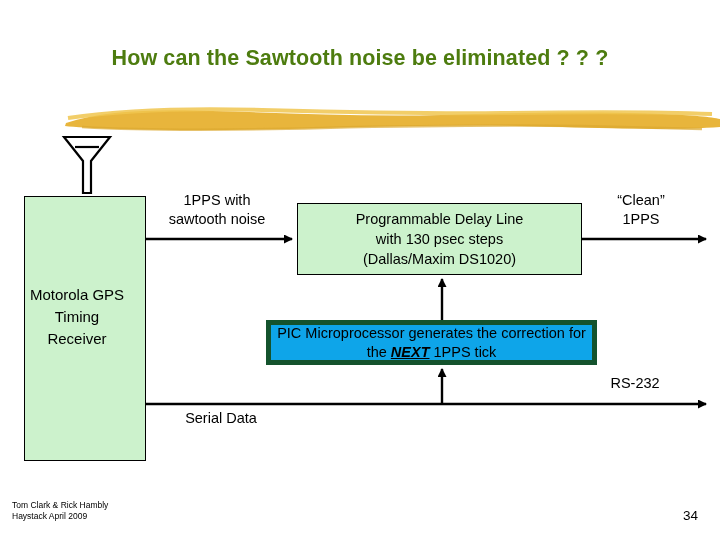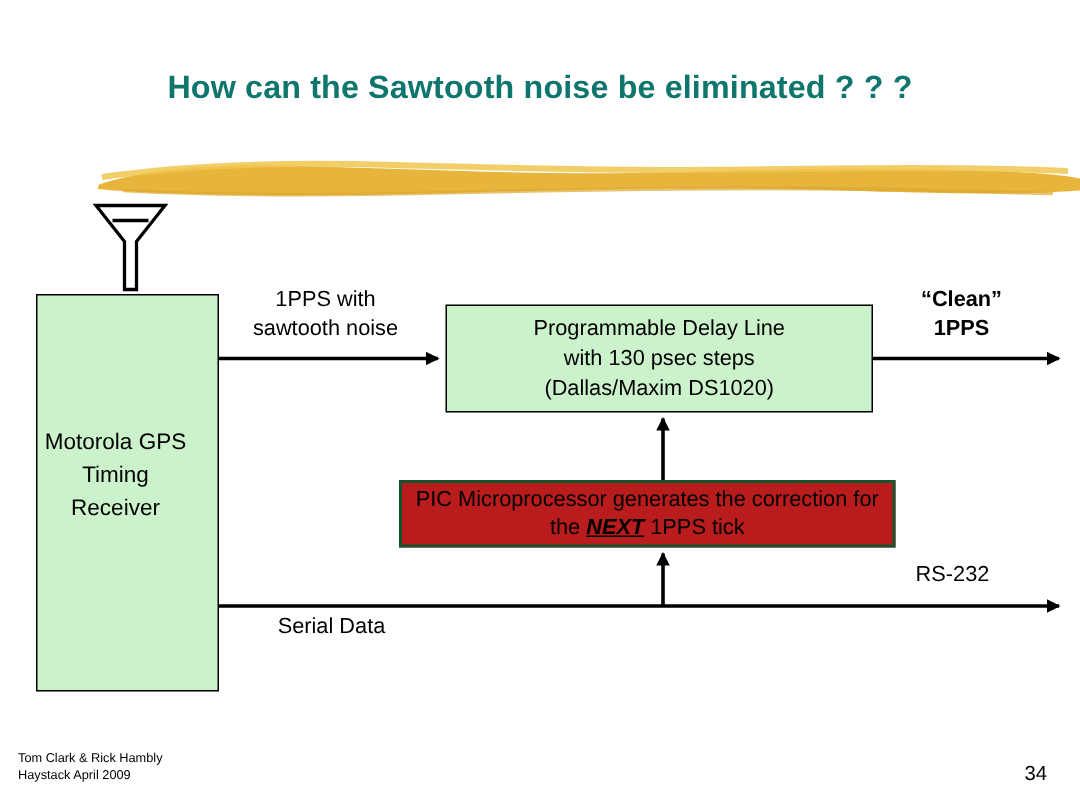--- a/index.html
+++ b/index.html
@@ -19,21 +19,21 @@
   
   .slide-title {
     position: absolute;
     left: 0;
     top: 46px;
     width: 720px;
     text-align: center;
     font-size: 21.5px;
     font-weight: bold;
     letter-spacing: 0.1px;
-    color: #0f766e;
+    color: #4d7c0f;
   }
 
   
   .brush {
     position: absolute;
     left: 62px;
     top: 105px;
     width: 660px;
     height: 28px;
   }
@@ -88,22 +88,22 @@
     line-height: 20px;
     text-align: center;
     white-space: pre-line;
   }
   .pic-box {
     position: absolute;
     left: 266px;
     top: 320px;
     width: 331px;
     height: 45px;
-    background: #b91c1c;
-    border: 2px solid #14532d;
+    background: #0ea5e9;
+    border: 5px solid #14532d;
     box-sizing: border-box;
     display: flex;
     align-items: center;
     justify-content: center;
   }
   .pic-text {
     font-size: 14.5px;
     line-height: 19px;
     text-align: center;
   }
@@ -116,21 +116,21 @@
   
   .lbl {
     position: absolute;
     font-size: 14.5px;
     line-height: 19px;
     text-align: center;
     color: #000000;
     white-space: pre-line;
   }
   .lbl-sawtooth { left: 142px; top: 191px; width: 150px; }
-  .lbl-clean    { left: 576px; top: 191px; width: 130px; font-weight: bold; }
+  .lbl-clean    { left: 576px; top: 191px; width: 130px; }
   .lbl-serial   { left: 146px; top: 381px; width: 150px; margin-top: 28px; }
   .lbl-rs232    { left: 560px; top: 374px; width: 150px; }
 
   
   .arrows {
     position: absolute;
     left: 0;
     top: 0;
     width: 720px;
     height: 540px;

